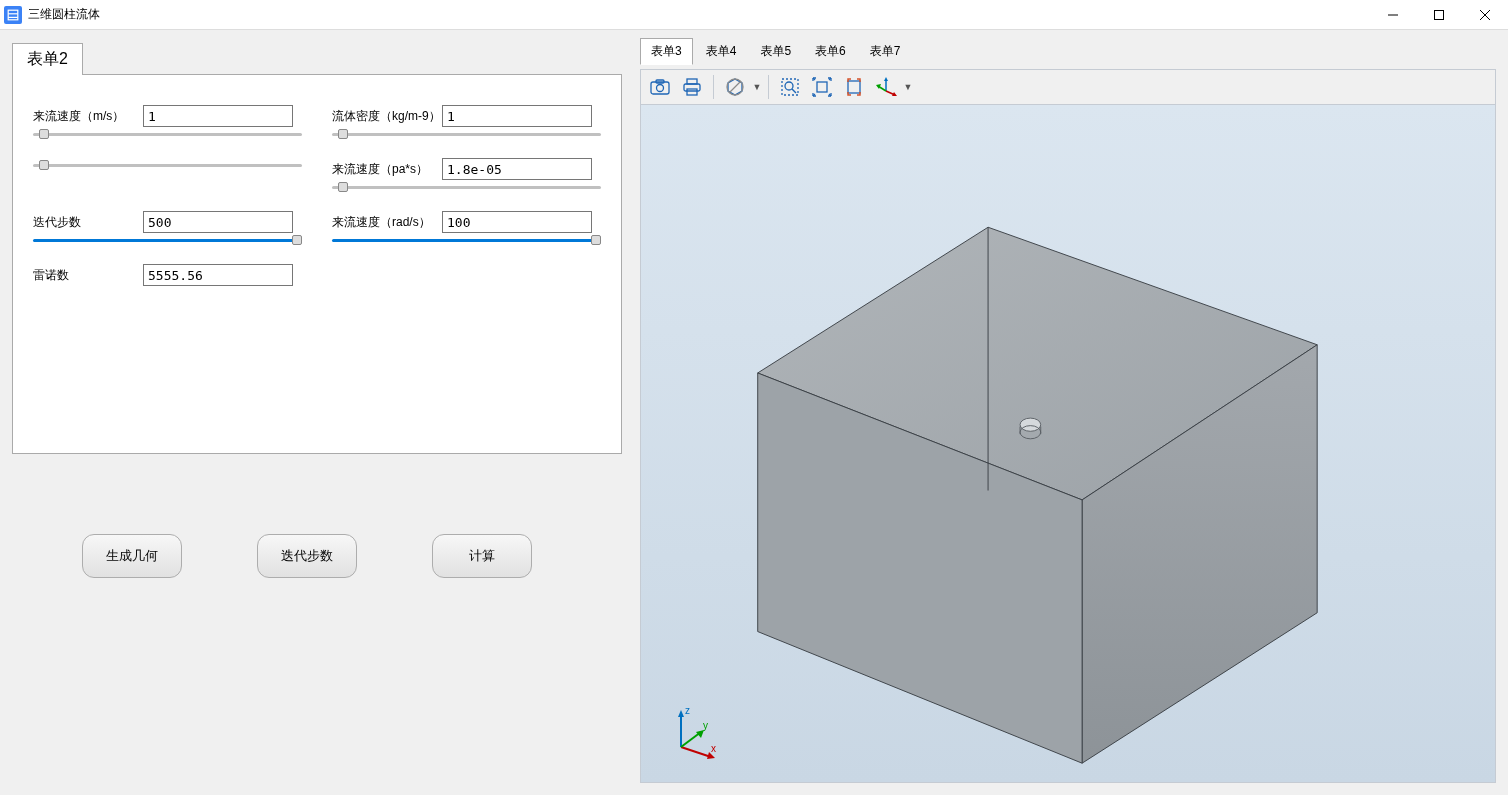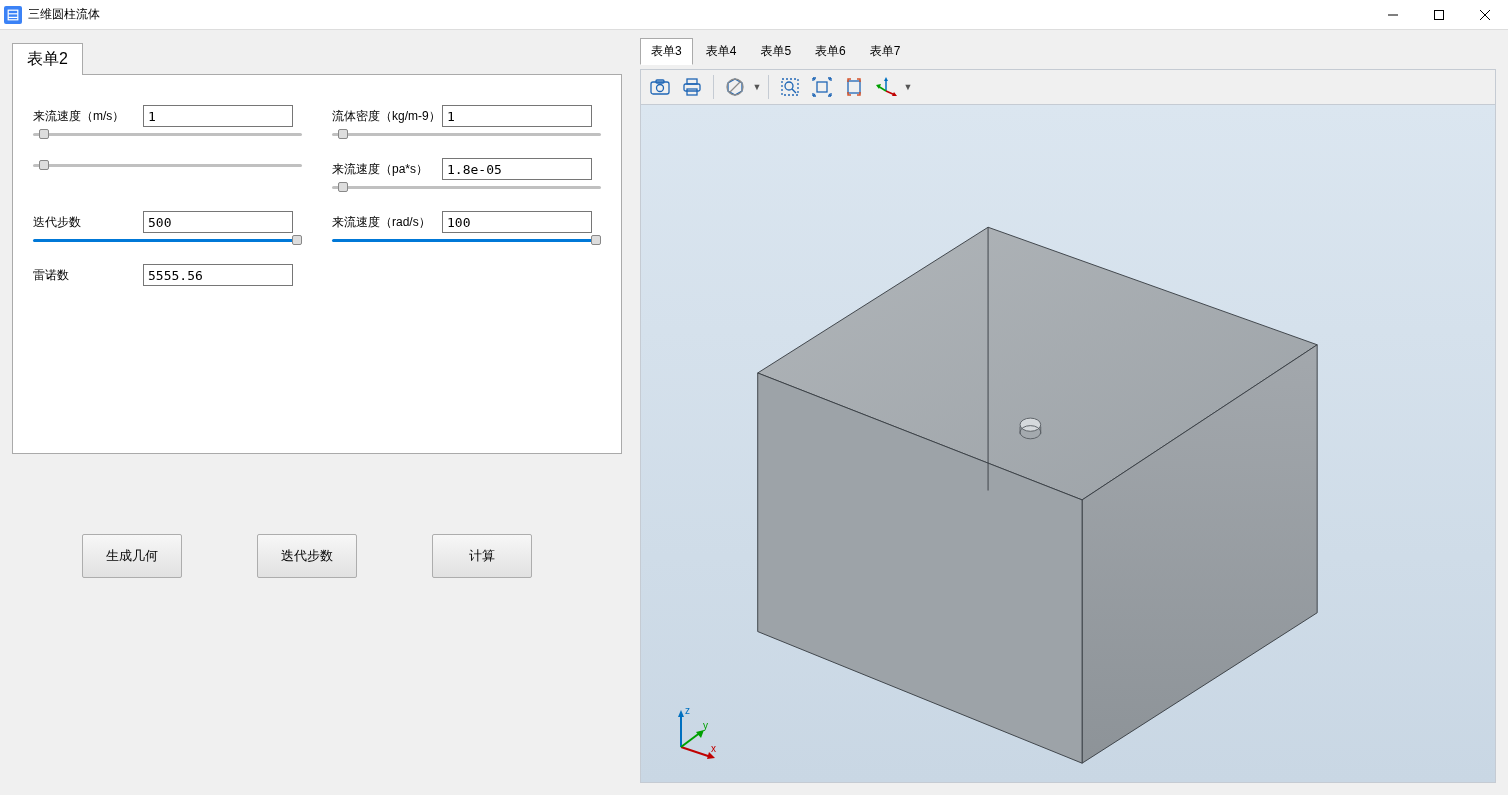--- a/index.html
+++ b/index.html
@@ -134,21 +134,21 @@
   margin-top: 80px;
   display: flex;
   gap: 75px;
   padding-left: 70px;
 }
 .action-btn {
   width: 100px;
   height: 44px;
   background: linear-gradient(#f7f7f7,#e1e1e1);
   border: 1px solid #adadad;
-  border-radius: 2px;
+  border-radius: 12px;
   font-size: 13px;
   cursor: pointer;
 }
 
 
 .viewport-host {
   background: #f0f0f0;
   height: 100%;
   display: flex;
   flex-direction: column;

